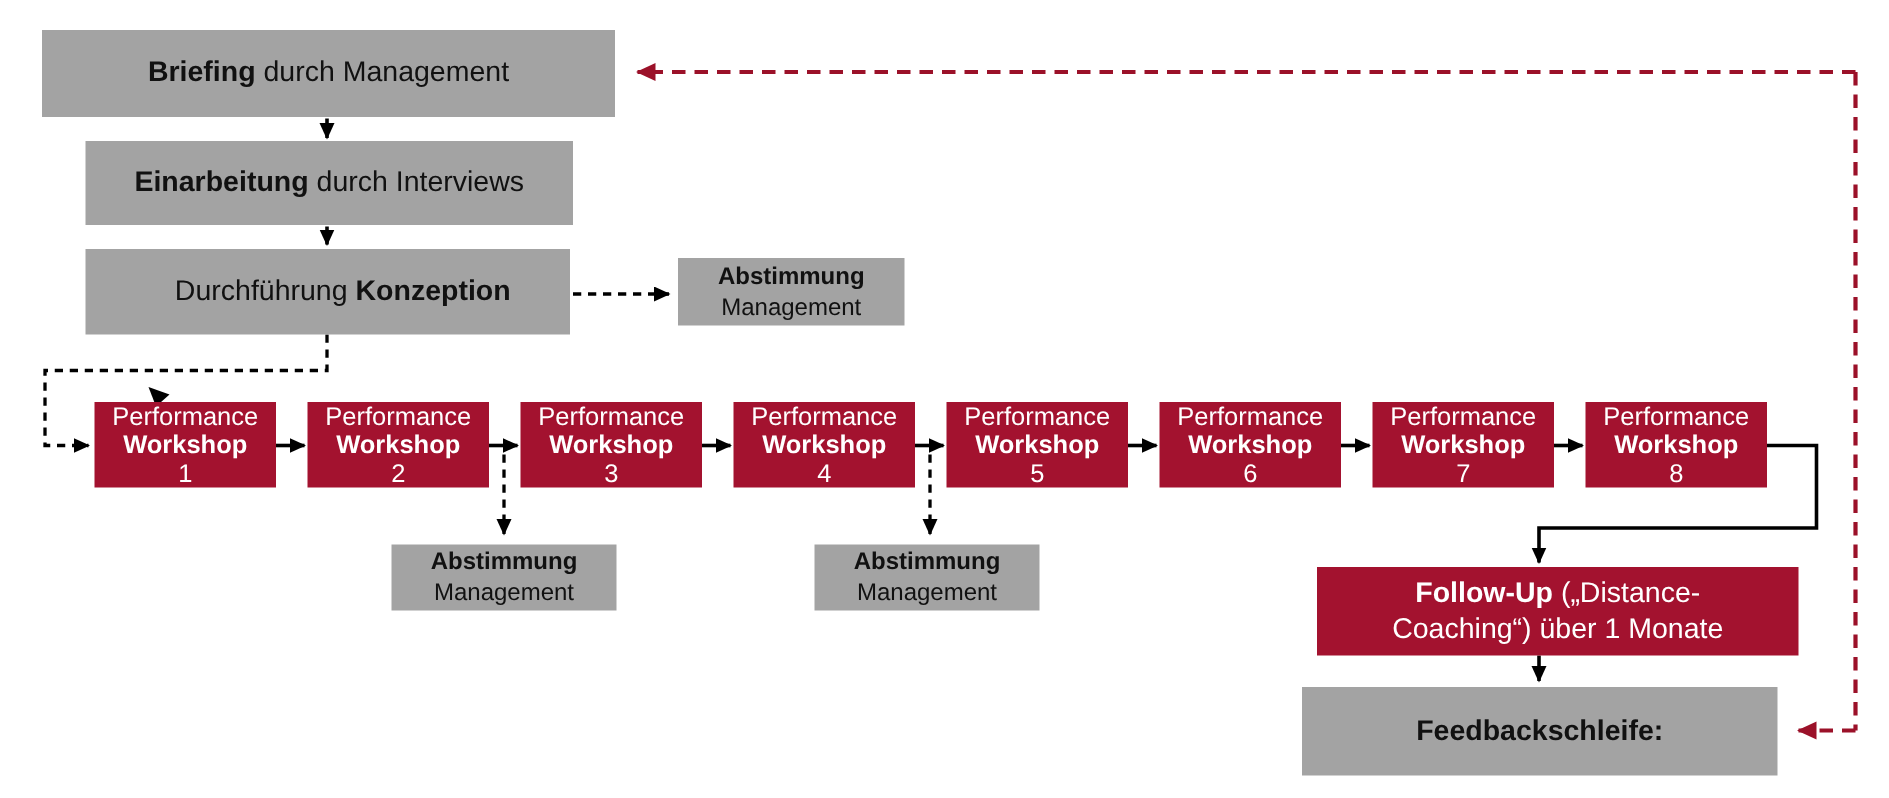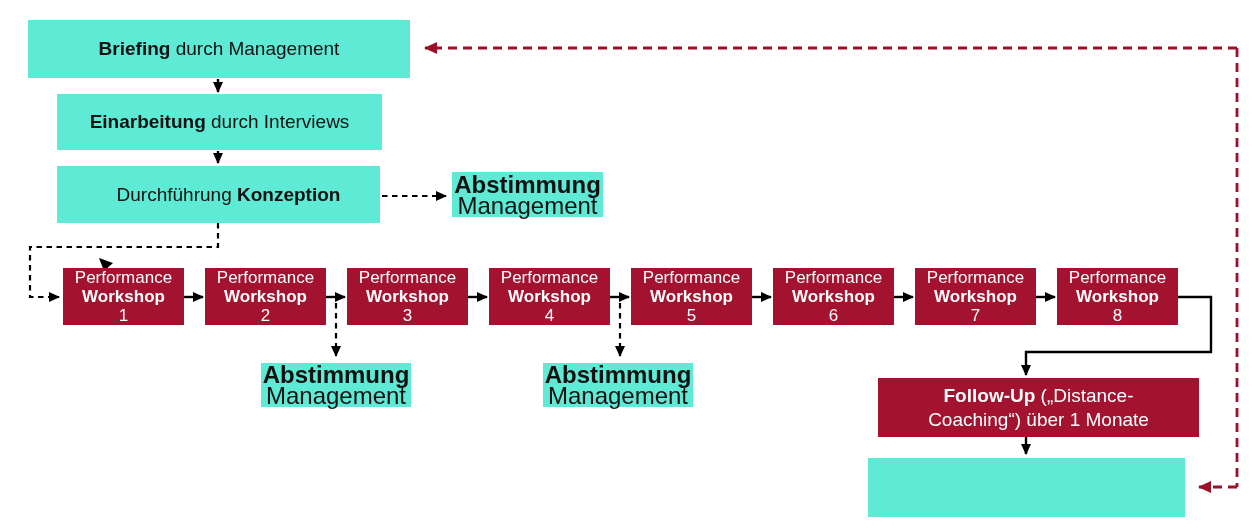--- a/index.html
+++ b/index.html
@@ -4,24 +4,24 @@
 <style>
   html,body{margin:0;padding:0;background:#ffffff;}
   .canvas{
     position:relative;width:1259px;height:532px;background:#ffffff;
     font-family:"Liberation Sans",sans-serif;color:#111111;overflow:hidden;
   }
   .box{
     position:absolute;box-sizing:border-box;display:flex;flex-direction:column;
     align-items:center;justify-content:center;text-align:center;
   }
-  .gray{background:#5eead4;color:#111111;}
+  .gray{background:#a3a3a3;color:#111111;}
   .red{background:#A3122F;color:#ffffff;align-items:center;}
   .big{font-size:19px;line-height:24px;}
-  .small{font-size:24px;line-height:21px;}
+  .small{font-size:16px;line-height:21px;}
   .ws{font-size:17px;line-height:19px;width:121px;top:268px;height:57px;}
   b{font-weight:bold;}
   svg.overlay{position:absolute;left:0;top:0;pointer-events:none;}
 </style>
 </head>
 <body>
 
 <div class="canvas">
 
   <svg class="overlay" width="1259" height="532" viewBox="0 0 1259 532">
@@ -125,15 +125,16 @@
     <div><b>Abstimmung</b></div>
     <div>Management</div>
   </div>
 
   <div class="box red big" style="left:866px;top:378px;width:321px;height:59px;margin-left:12px;">
     <div><b>Follow-Up</b><span> („Distance-</span></div>
     <div>Coaching“) über 1 Monate</div>
   </div>
 
   <div class="box gray big" style="left:868px;top:458px;width:317px;height:59px;">
+    <div><b>Feedbackschleife:</b></div>
   </div>
 
 </div>
 
 </body></html>

